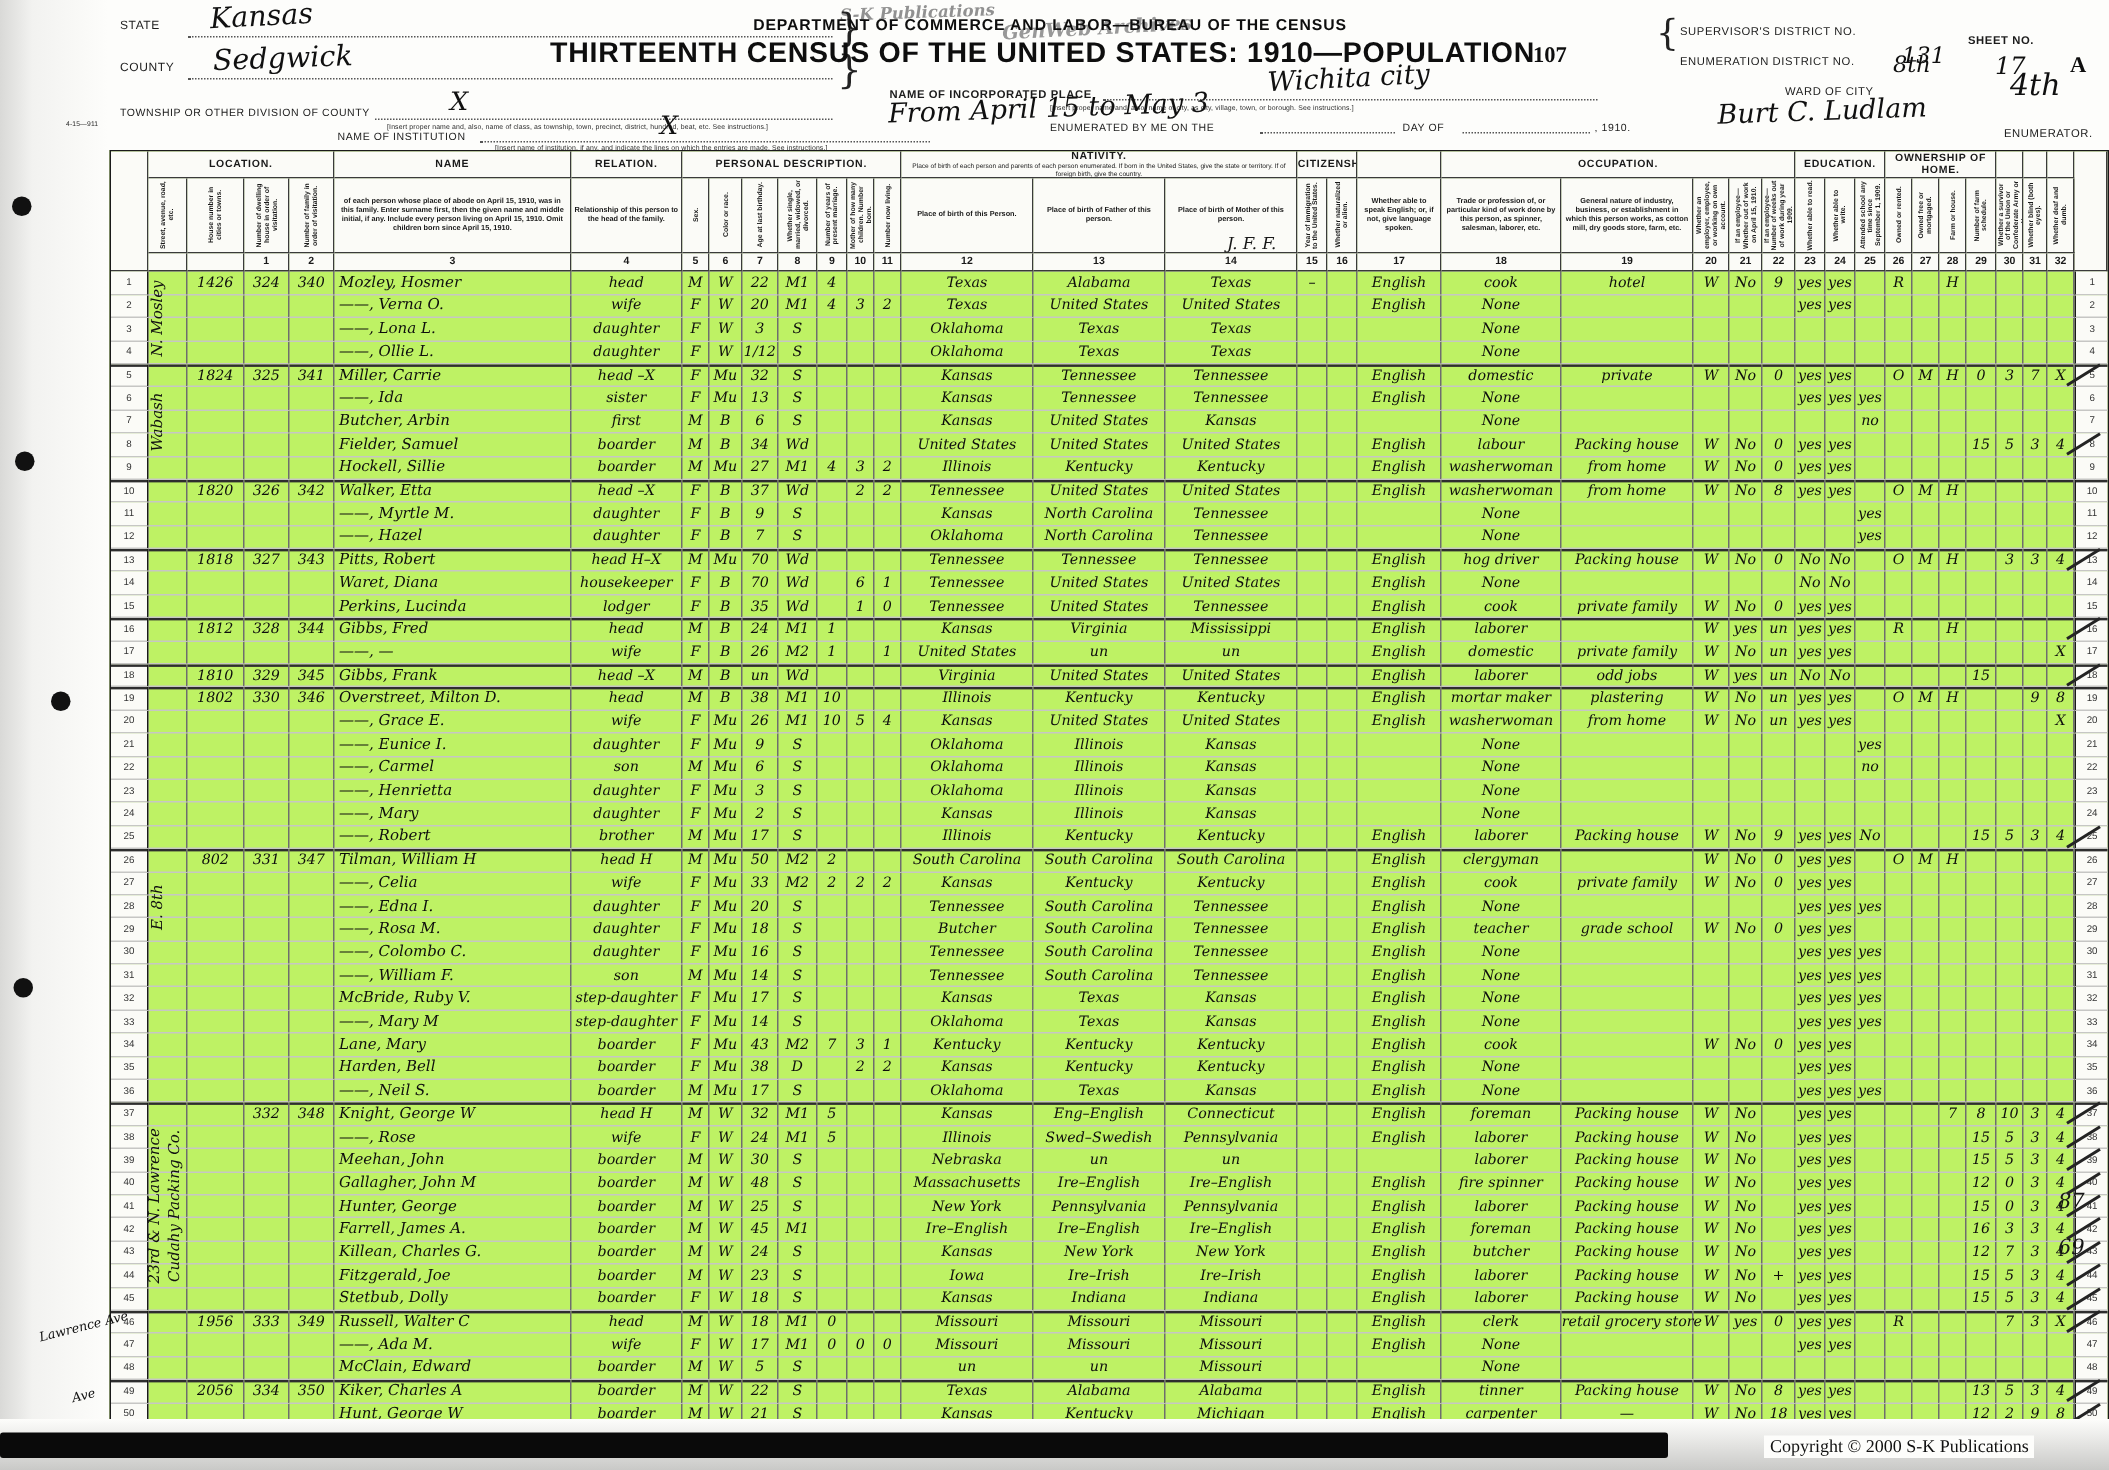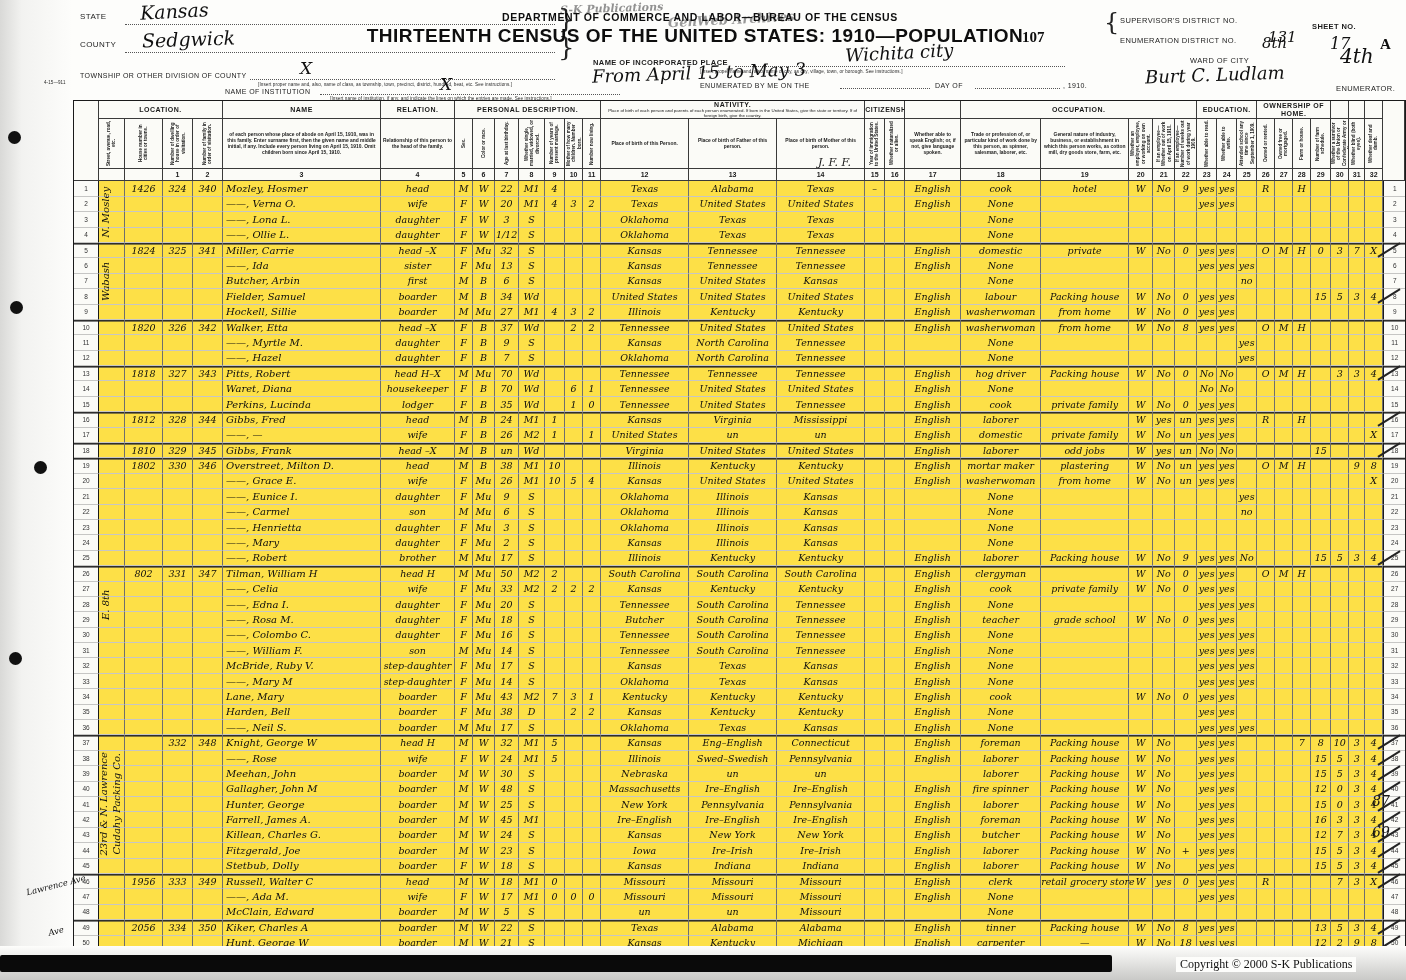--- a/index.html
+++ b/index.html
@@ -18,21 +18,21 @@
   
   .lbl { position:absolute; color:#1c1c1c; text-transform:uppercase; letter-spacing:.4px; font-weight:bold; }
   .note { position:absolute; color:#2a2a2a; font-size:4.6px; letter-spacing:.1px; white-space:nowrap; }
   .dotline { position:absolute; border-bottom:1.2px dotted #555; height:1px; }
   .brace { position:absolute; color:#222; font-family:"DejaVu Serif",serif; font-weight:normal; }
   .hw { font-family:"DejaVu Serif","Liberation Serif",serif; font-style:italic; color:#101010; }
   .hw.abs { position:absolute; white-space:nowrap; }
   .title { position:absolute; color:#0e0e0e; font-weight:bold; white-space:nowrap; }
   
   #tblwrap { position:absolute; left:73px; top:100px; }
-  table { border-collapse:separate; border-spacing:0; table-layout:fixed; background:#fde047; border:1.6px solid #1a1a1a; }
+  table { border-collapse:separate; border-spacing:0; table-layout:fixed; background:#bef264; border:1.6px solid #1a1a1a; }
   th { border-right:1px solid #3a3a3a; border-bottom:1px solid #3a3a3a; background:#fbfbf7; overflow:hidden; font-weight:bold; color:#191919; vertical-align:middle; }
   tr.grp-row th { height:16px; font-size:7px; letter-spacing:.5px; }
   tr.head-row th { height:50px; font-size:5px; }
   tr.num-row th { height:12px; font-size:7px; }
   .ghead { line-height:1.1; }
   .gnote { font-weight:normal; font-size:4.4px; letter-spacing:0; line-height:1.1; padding:0 6px; }
   .vert { writing-mode:vertical-rl; transform:rotate(180deg); font-size:4.6px; line-height:1.15; height:47px; margin:0 auto; white-space:normal; text-align:center; font-weight:bold; }
   .hcell { font-size:4.9px; font-weight:bold; line-height:1.2; padding:1px 2px; white-space:normal; }
   td { border-right:1px solid #6e6e6e; border-bottom:1px solid #c6c6c4; height:15.4px; font-size:9.5px; white-space:nowrap; overflow:visible; text-align:center; vertical-align:middle; line-height:13px; }
   td.c-name { text-align:left; padding-left:3px; font-size:10px; }

